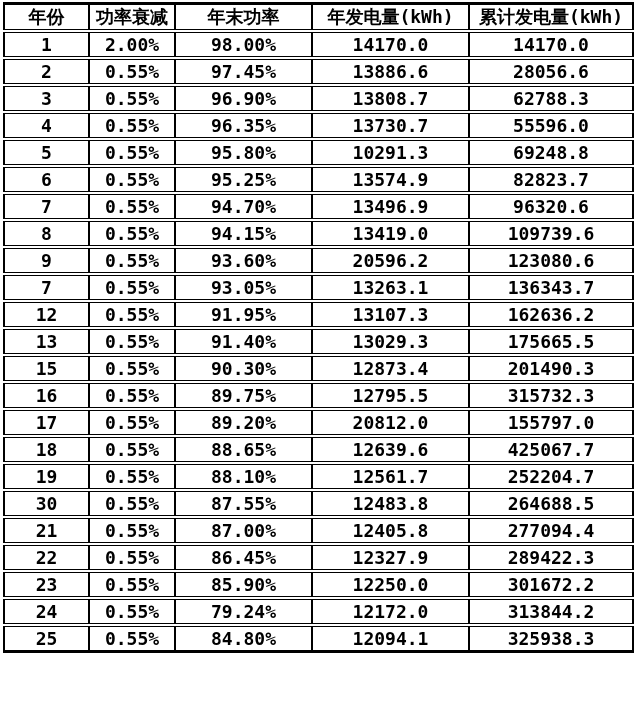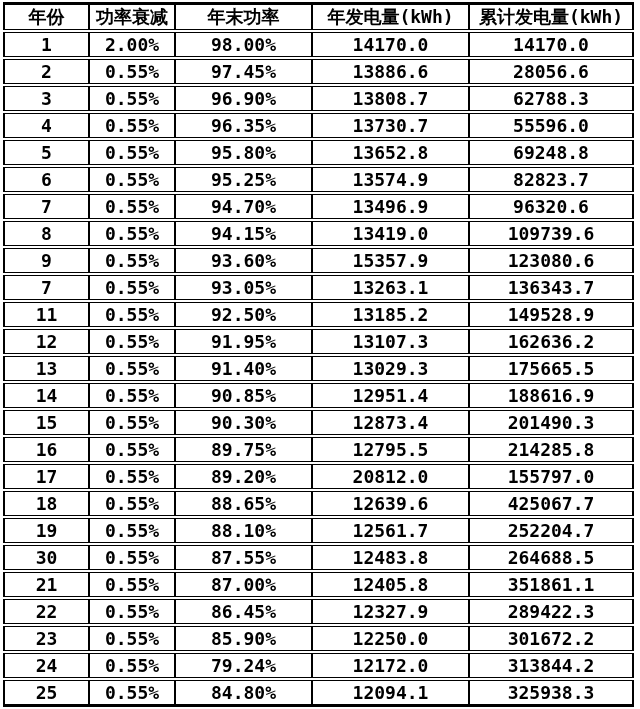--- a/index.html
+++ b/index.html
@@ -101,21 +101,21 @@
           <td>4</td>
           <td>0.55%</td>
           <td>96.35%</td>
           <td>13730.7</td>
           <td>55596.0</td>
         </tr>
         <tr>
           <td>5</td>
           <td>0.55%</td>
           <td>95.80%</td>
-          <td>13652.8</td>
+          <td>10291.3</td>
           <td>69248.8</td>
         </tr>
         <tr>
           <td>6</td>
           <td>0.55%</td>
           <td>95.25%</td>
           <td>13574.9</td>
           <td>82823.7</td>
         </tr>
         <tr>
@@ -129,71 +129,57 @@
           <td>8</td>
           <td>0.55%</td>
           <td>94.15%</td>
           <td>13419.0</td>
           <td>109739.6</td>
         </tr>
         <tr>
           <td>9</td>
           <td>0.55%</td>
           <td>93.60%</td>
-          <td>15357.9</td>
+          <td>20596.2</td>
           <td>123080.6</td>
         </tr>
         <tr>
           <td>7</td>
           <td>0.55%</td>
           <td>93.05%</td>
           <td>13263.1</td>
           <td>136343.7</td>
         </tr>
         <tr>
-          <td>11</td>
-          <td>0.55%</td>
-          <td>92.50%</td>
-          <td>13185.2</td>
-          <td>149528.9</td>
-        </tr>
-        <tr>
           <td>12</td>
           <td>0.55%</td>
           <td>91.95%</td>
           <td>13107.3</td>
           <td>162636.2</td>
         </tr>
         <tr>
           <td>13</td>
           <td>0.55%</td>
           <td>91.40%</td>
           <td>13029.3</td>
           <td>175665.5</td>
         </tr>
         <tr>
-          <td>14</td>
-          <td>0.55%</td>
-          <td>90.85%</td>
-          <td>12951.4</td>
-          <td>188616.9</td>
-        </tr>
-        <tr>
           <td>15</td>
           <td>0.55%</td>
           <td>90.30%</td>
           <td>12873.4</td>
           <td>201490.3</td>
         </tr>
         <tr>
           <td>16</td>
           <td>0.55%</td>
           <td>89.75%</td>
           <td>12795.5</td>
-          <td>214285.8</td>
+          <td>315732.3</td>
         </tr>
         <tr>
           <td>17</td>
           <td>0.55%</td>
           <td>89.20%</td>
           <td>20812.0</td>
           <td>155797.0</td>
         </tr>
         <tr>
           <td>18</td>
@@ -214,21 +200,21 @@
           <td>0.55%</td>
           <td>87.55%</td>
           <td>12483.8</td>
           <td>264688.5</td>
         </tr>
         <tr>
           <td>21</td>
           <td>0.55%</td>
           <td>87.00%</td>
           <td>12405.8</td>
-          <td>351861.1</td>
+          <td>277094.4</td>
         </tr>
         <tr>
           <td>22</td>
           <td>0.55%</td>
           <td>86.45%</td>
           <td>12327.9</td>
           <td>289422.3</td>
         </tr>
         <tr>
           <td>23</td>

